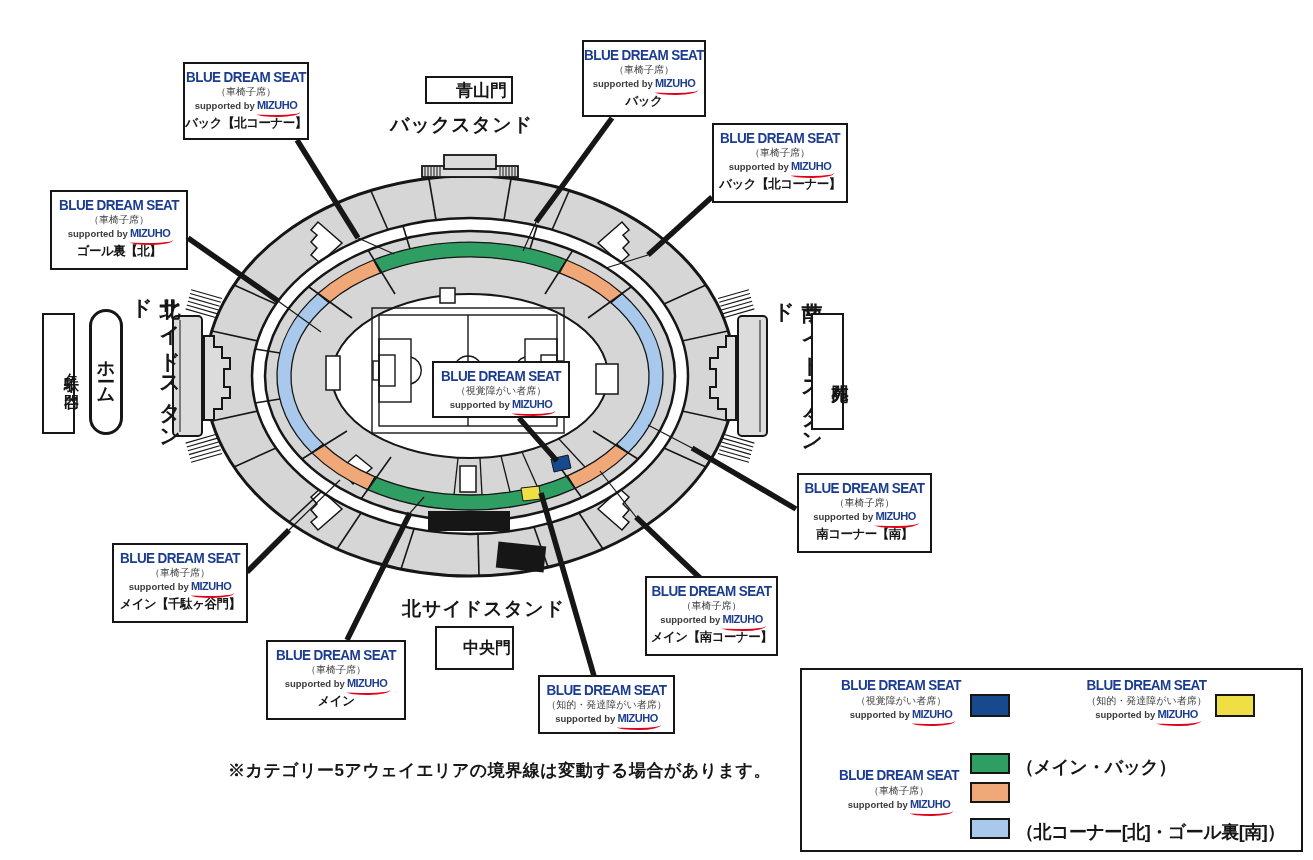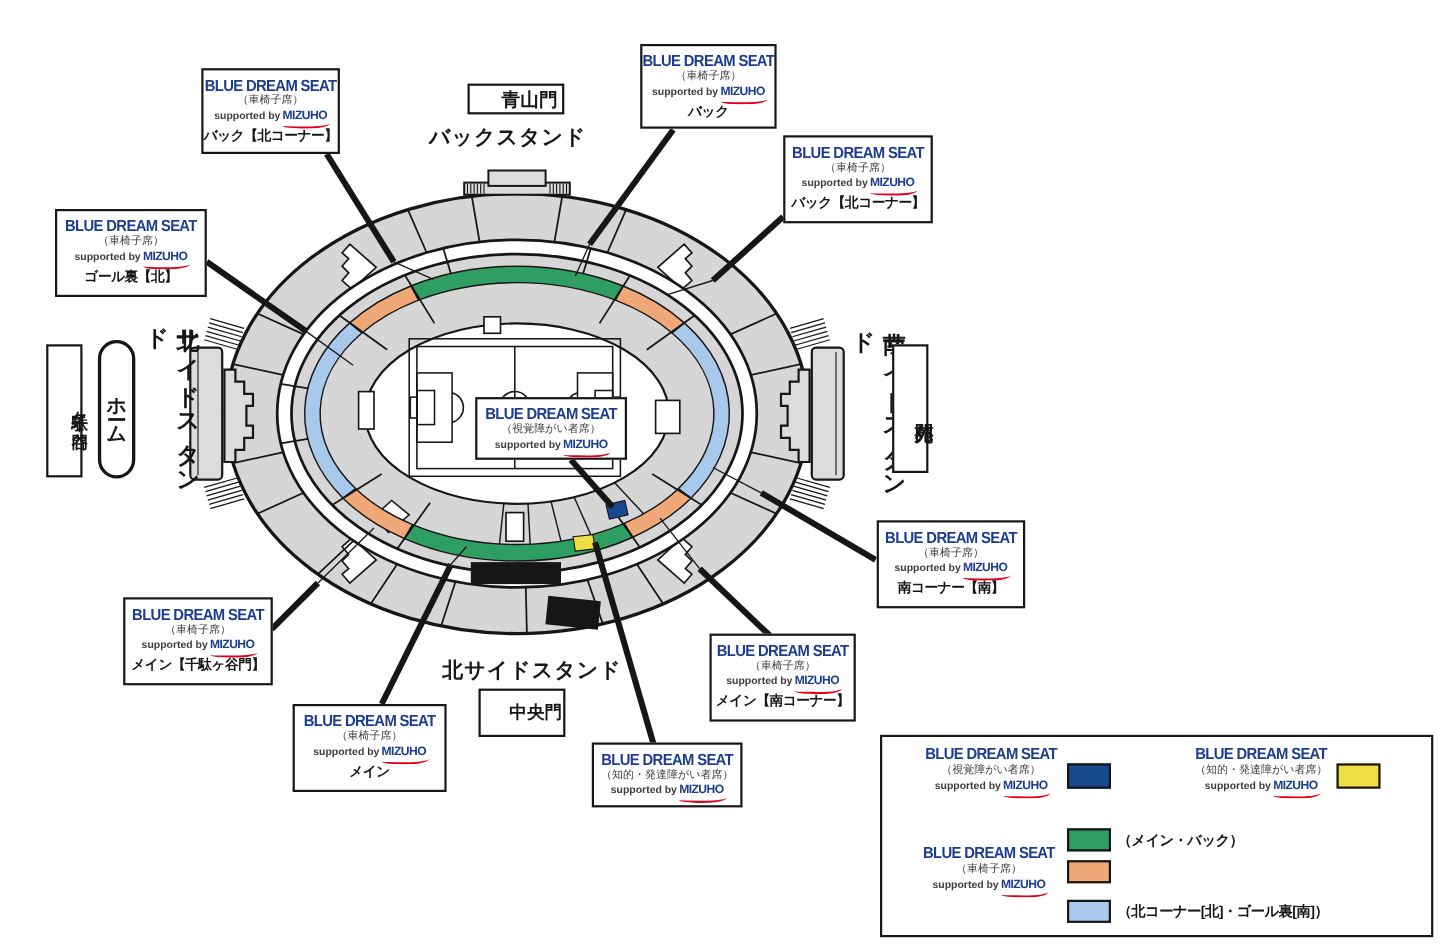--- a/index.html
+++ b/index.html
@@ -28,21 +28,21 @@
   .vstand{position:absolute;z-index:3;font-weight:bold;font-size:21px;letter-spacing:2px;}
   .capsule{position:absolute;z-index:3;border:3px solid #161616;border-radius:17px;background:#fff;
            display:flex;align-items:center;justify-content:center;box-sizing:border-box;}
   #note{position:absolute;z-index:3;font-size:17px;font-weight:bold;letter-spacing:0.5px;}
 
   
   #legend{position:absolute;z-index:3;background:#fff;border:2.5px solid #161616;box-sizing:border-box;}
   .lg-abs{position:absolute;}
   .lg-block{text-align:center;line-height:1.15;}
   .swatch{position:absolute;border:2px solid #161616;box-sizing:content-box;}
-  .lg-label{position:absolute;font-size:13px;font-weight:bold;white-space:nowrap;letter-spacing:-0.5px;}
+  .lg-label{position:absolute;font-size:18px;font-weight:bold;white-space:nowrap;letter-spacing:-0.5px;}
 </style>
 </head>
 <body>
 
 <div id="stage">
 
   <svg width="1313" height="860" viewBox="0 0 1313 860">
 
     <g>
       <ellipse cx="470" cy="376" rx="265" ry="200" fill="#d6d6d6" stroke="#161616" stroke-width="3"></ellipse>
@@ -313,20 +313,21 @@
   <div class="capsule" style="left:89px;top:309px;width:34px;height:126px">
     <span class="vtext" style="font-weight:bold;font-size:18px;letter-spacing:2px">ホーム</span>
   </div>
   <div class="gate-box" style="left:42px;top:313px;width:33px;height:121px">
     <span class="vtext" style="font-size:15px;font-weight:bold">千駄ヶ谷門</span>
   </div>
   <div class="gate-box" style="left:811px;top:313px;width:33px;height:117px">
     <span class="vtext" style="font-size:17px;font-weight:bold">外苑門</span>
   </div>
 
+  <div id="note" style="left:228px;top:759px">※カテゴリー5アウェイエリアの境界線は変動する場合があります。</div>
 
   <div id="legend" style="left:800px;top:668px;width:503px;height:184px">
 
     <div class="lg-abs lg-block" style="left:28px;top:8px;width:142px">
       <div class="bds-title">BLUE DREAM SEAT</div>
       <div class="bds-sub">（視覚障がい者席）</div>
       <div class="bds-sup"><span>supported by</span><span class="mizuho">MIZUHO</span></div>
     </div>
     <div class="swatch" style="left: 168px; top: 24px; width: 36px; height: 19px; background: rgb(23, 73, 142);"></div>
 

